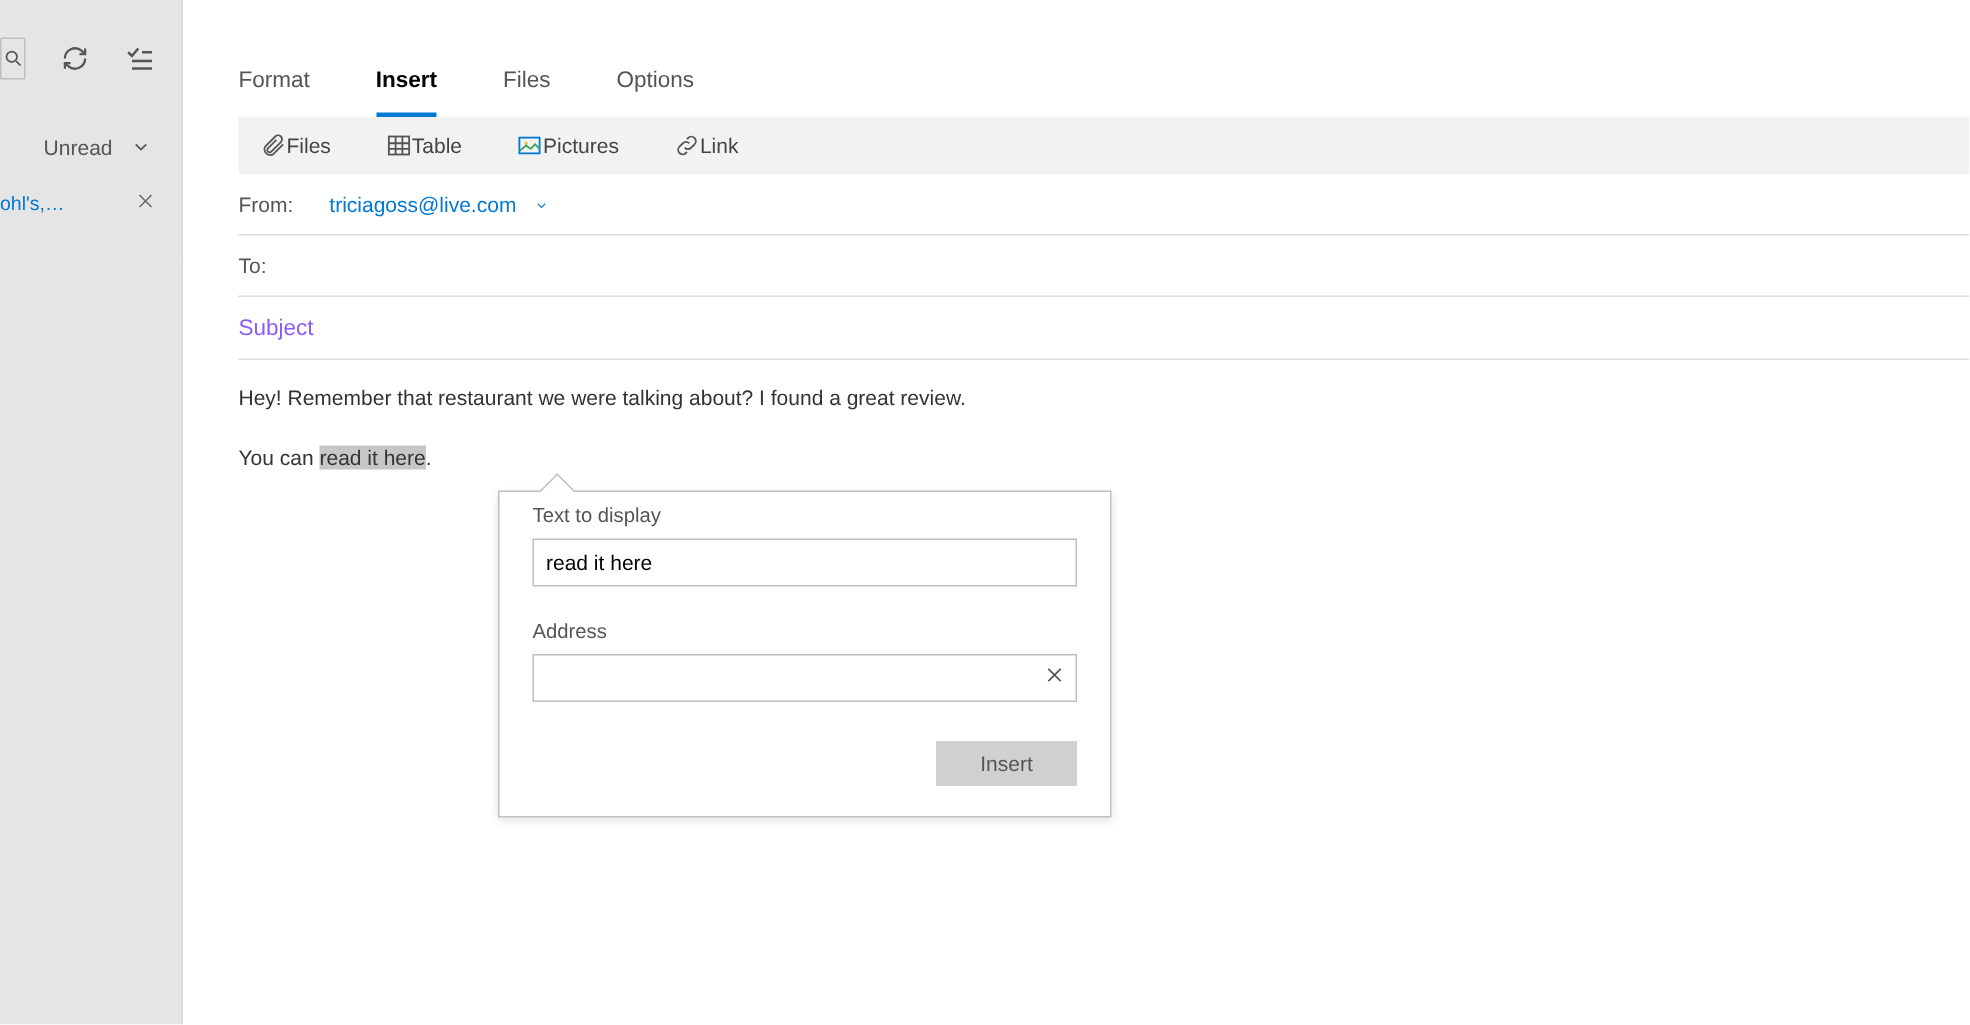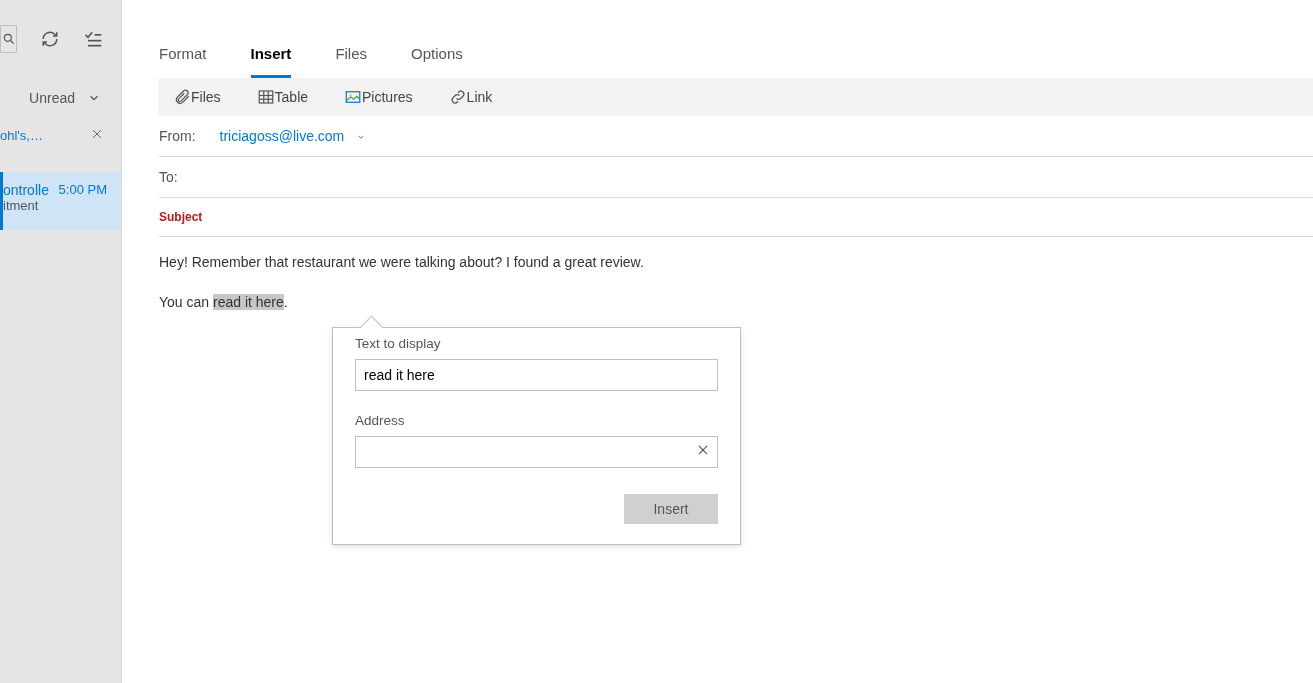--- a/index.html
+++ b/index.html
@@ -105,21 +105,21 @@
     .field-row{
       border-bottom:1px solid #dcdcdc;
       padding:12px 0;
       display:flex;
       align-items:center;
       gap:24px;
       font-size:14px;
     }
     .field-label{color:#555;}
     .from-email{color:#0078d4;}
-    .subject-ph{color:#b91c1c; font-size:12px;font-weight:bold;}
+    .subject-ph{color:#8b5cf6; font-size:15px;}
 
     .body-area{padding-top:14px; font-size:14px; line-height:1.6;}
     .body-area .hl{background:#c7c7c7;}
 
     
     .link-pop{
       position:absolute;
       left:210px; top:327px;
       width:409px;
       border:1px solid #bfbfbf;
@@ -205,25 +205,20 @@
   <div class="mail-item first" style="height:54px;">
     <span class="truncated">ohl's,…</span>
     <span class="close-x">
       <svg viewBox="0 0 24 24" width="12" height="12" stroke="#666" stroke-width="2">
           <line x1="4" y1="4" x2="20" y2="20"></line>
           <line x1="20" y1="4" x2="4" y2="20"></line>
         </svg>
     </span>
   </div>
 
-  <div class="mail-item selected">
-    <div class="sender">ontrolle</div>
-    <div class="time">5:00 PM</div>
-    <div class="preview">itment</div>
-  </div>
 </div>
 
 <div class="compose">
 
   <div class="tab-row">
     <div class="tab">Format</div>
     <div class="tab active">Insert</div>
     <div class="tab">Files</div>
     <div class="tab">Options</div>
   </div>

